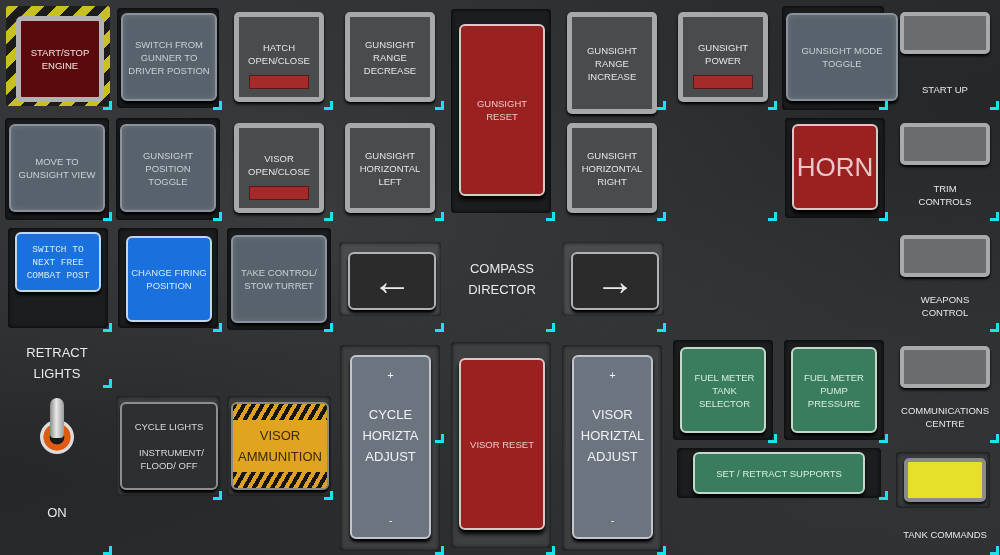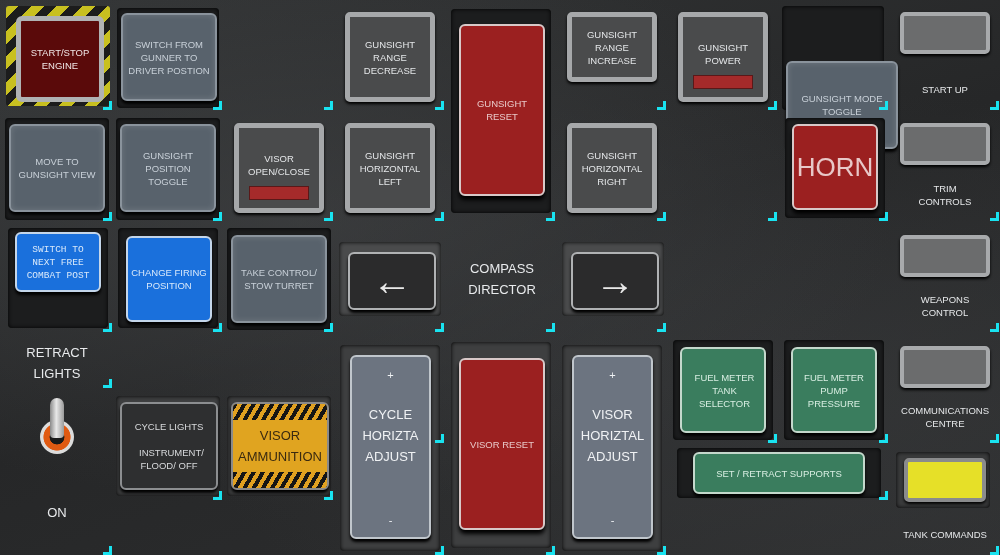--- a/index.html
+++ b/index.html
@@ -38,40 +38,44 @@
   <div class="cell" style="left:4px;top:4px;width:104px;height:102px;">
     <div class="hazard" style="left:2px;top:2px;width:104px;height:100px;"></div>
     <div class="btn darkred" style="left:12px;top:12px;width:88px;height:86px;">START/STOP ENGINE</div>
   </div>
   <div class="corner" style="left:103px;top:101px;"></div>
 
   <div class="well" style="left:117px;top:8px;width:102px;height:100px;"></div>
   <div class="btn slate" style="left:121px;top:13px;width:96px;height:88px;">SWITCH FROM GUNNER TO DRIVER POSTION</div>
   <div class="corner" style="left:213px;top:101px;"></div>
 
+  <div class="btn grey" style="left:234px;top:12px;width:90px;height:90px;align-items:flex-start;padding-top:24px;">
+    <span>HATCH OPEN/CLOSE</span>
+    <div class="indicator"></div>
+  </div>
   <div class="corner" style="left:324px;top:101px;"></div>
 
   <div class="btn grey" style="left:345px;top:12px;width:90px;height:90px;">GUNSIGHT RANGE DECREASE</div>
   <div class="corner" style="left:435px;top:101px;"></div>
 
   <div class="well" style="left:451px;top:9px;width:100px;height:204px;"></div>
   <div class="btn red" style="left:459px;top:24px;width:86px;height:172px;">GUNSIGHT RESET</div>
   <div class="corner" style="left:546px;top:212px;"></div>
 
-  <div class="btn grey" style="left:567px;top:12px;width:90px;height:70px;">GUNSIGHT RANGE INCREASE</div>
+  <div class="btn grey" style="left:567px;top:12px;width:90px;height:102px;">GUNSIGHT RANGE INCREASE</div>
   <div class="corner" style="left:657px;top:101px;"></div>
 
   <div class="btn grey" style="left:678px;top:12px;width:90px;height:90px;align-items:flex-start;padding-top:24px;">
     <span>GUNSIGHT POWER</span>
     <div class="indicator"></div>
   </div>
   <div class="corner" style="left:768px;top:101px;"></div>
 
   <div class="well" style="left:782px;top:6px;width:102px;height:104px;"></div>
-  <div class="btn slate" style="left:786px;top:13px;width:112px;height:88px;margin-top:48px;">GUNSIGHT MODE TOGGLE</div>
+  <div class="btn slate" style="left:786px;top:13px;width:112px;height:88px;">GUNSIGHT MODE TOGGLE</div>
   <div class="corner" style="left:879px;top:101px;"></div>
 
   <div class="modekey" style="left:900px;top:12px;width:82px;height:34px;"></div>
   <div class="label" style="left:895px;top:83px;width:100px;">START UP</div>
   <div class="corner" style="left:990px;top:101px;"></div>
 
   <div class="well" style="left:5px;top:118px;width:104px;height:102px;"></div>
   <div class="btn slate" style="left:9px;top:124px;width:96px;height:88px;">MOVE TO GUNSIGHT VIEW</div>
   <div class="corner" style="left:103px;top:212px;"></div>
 

